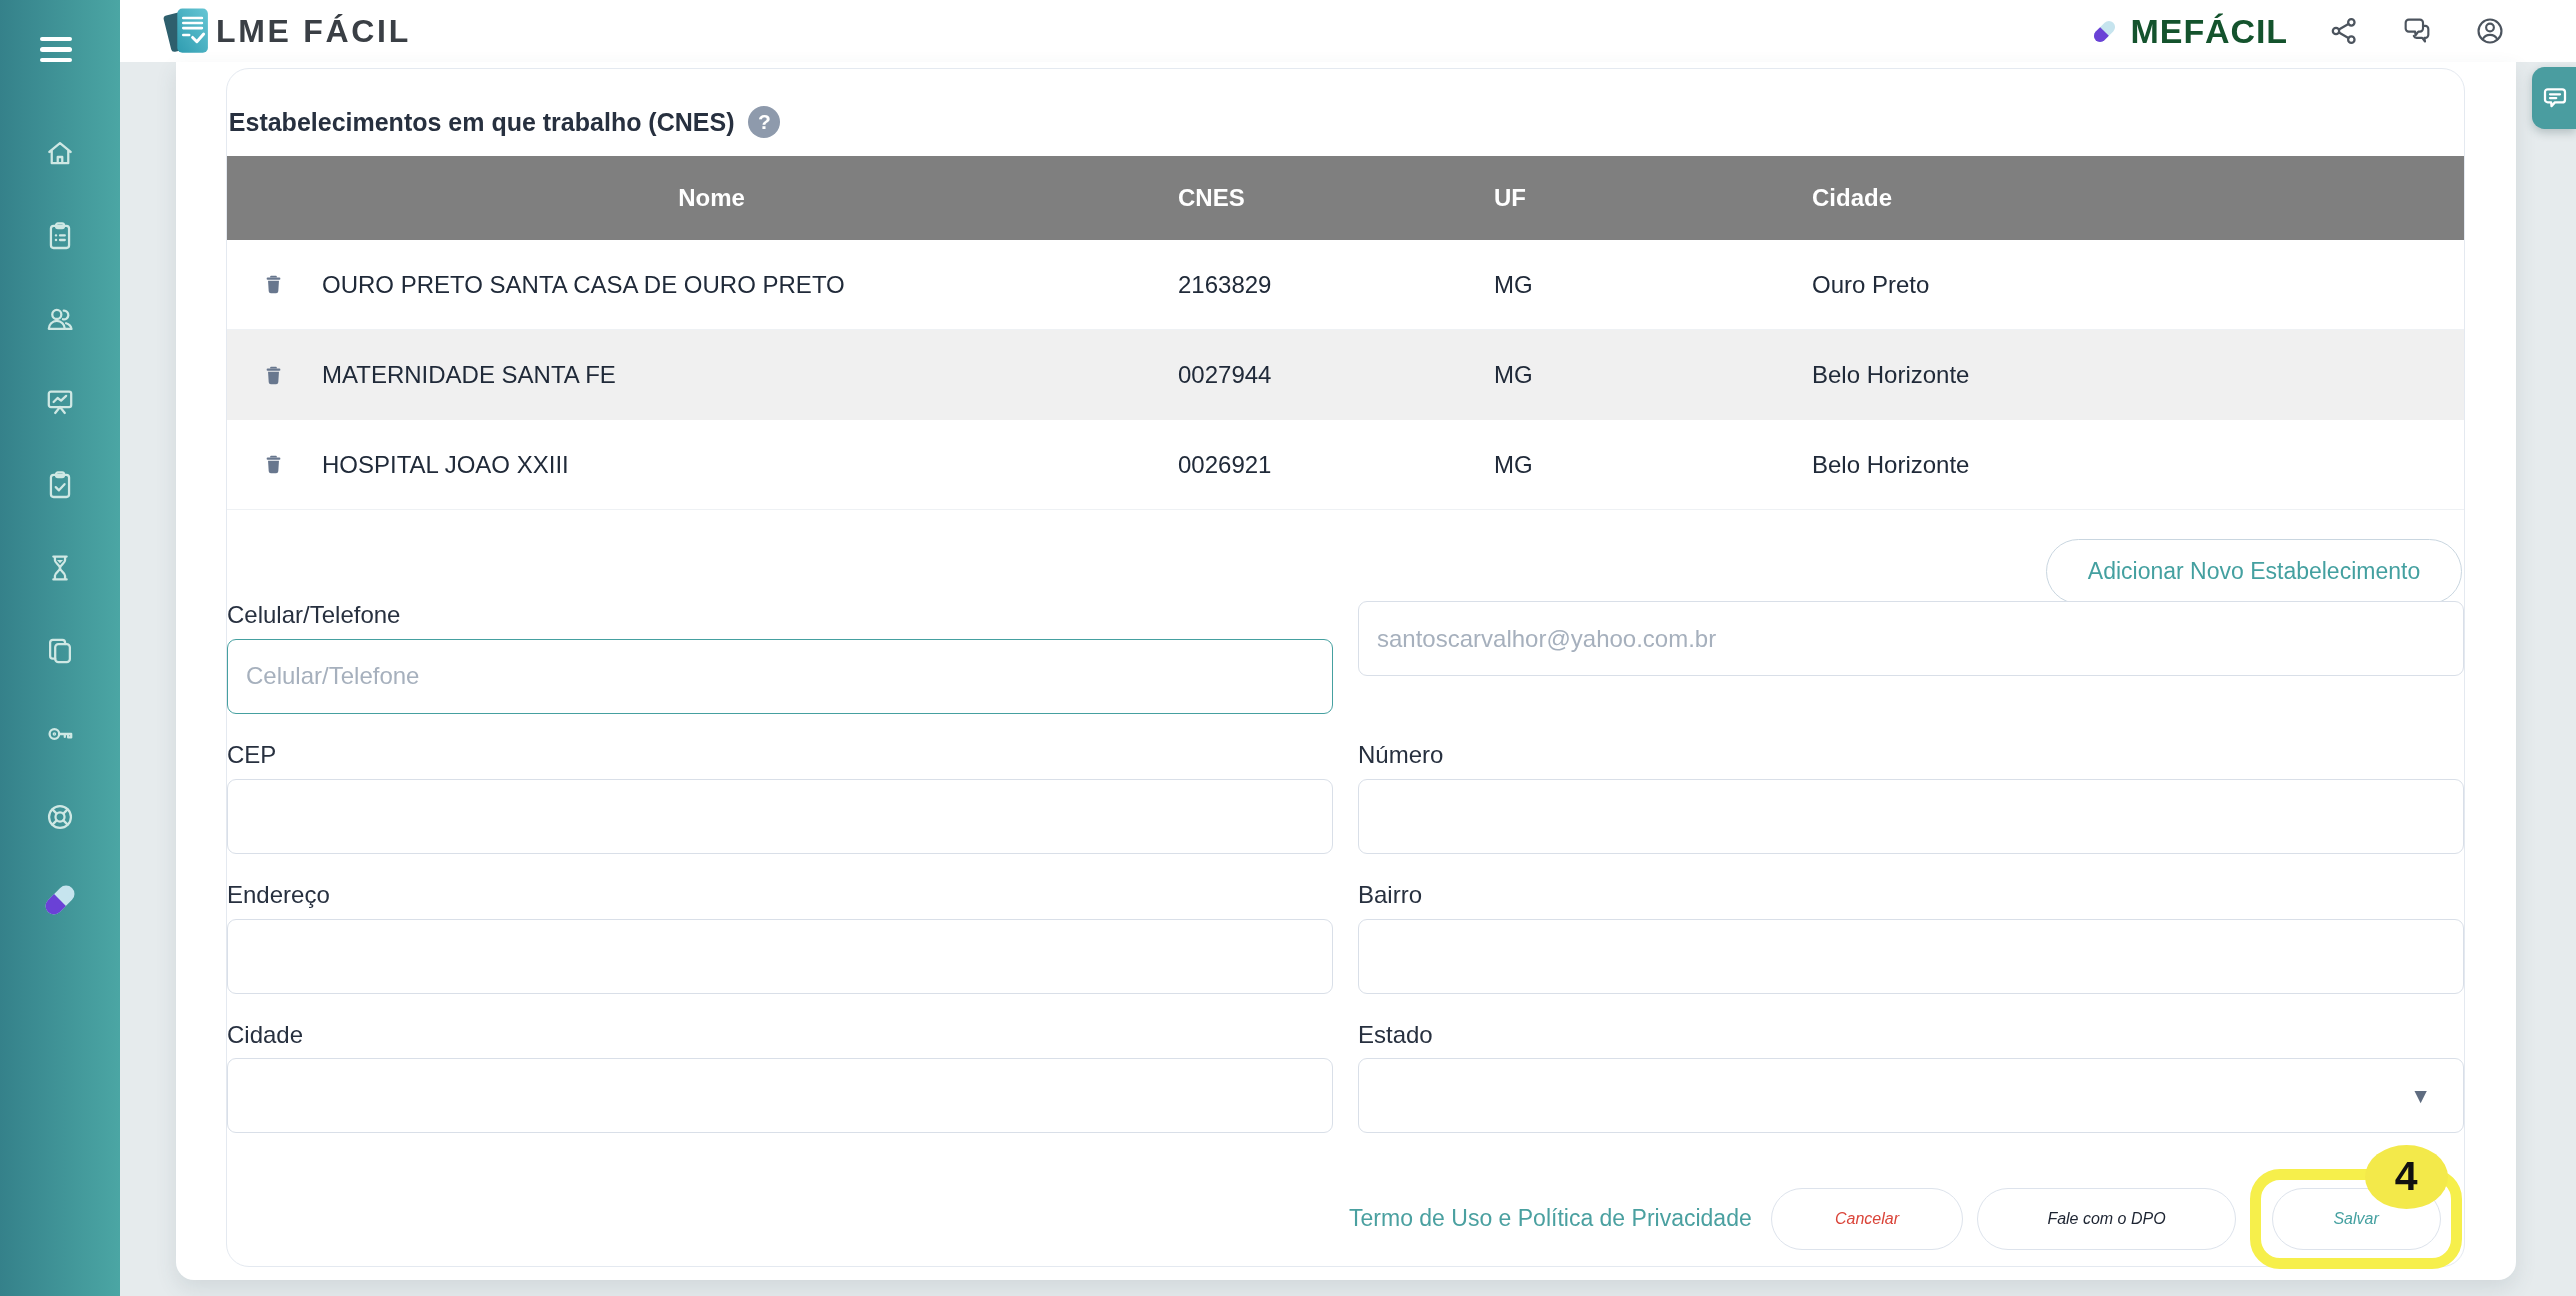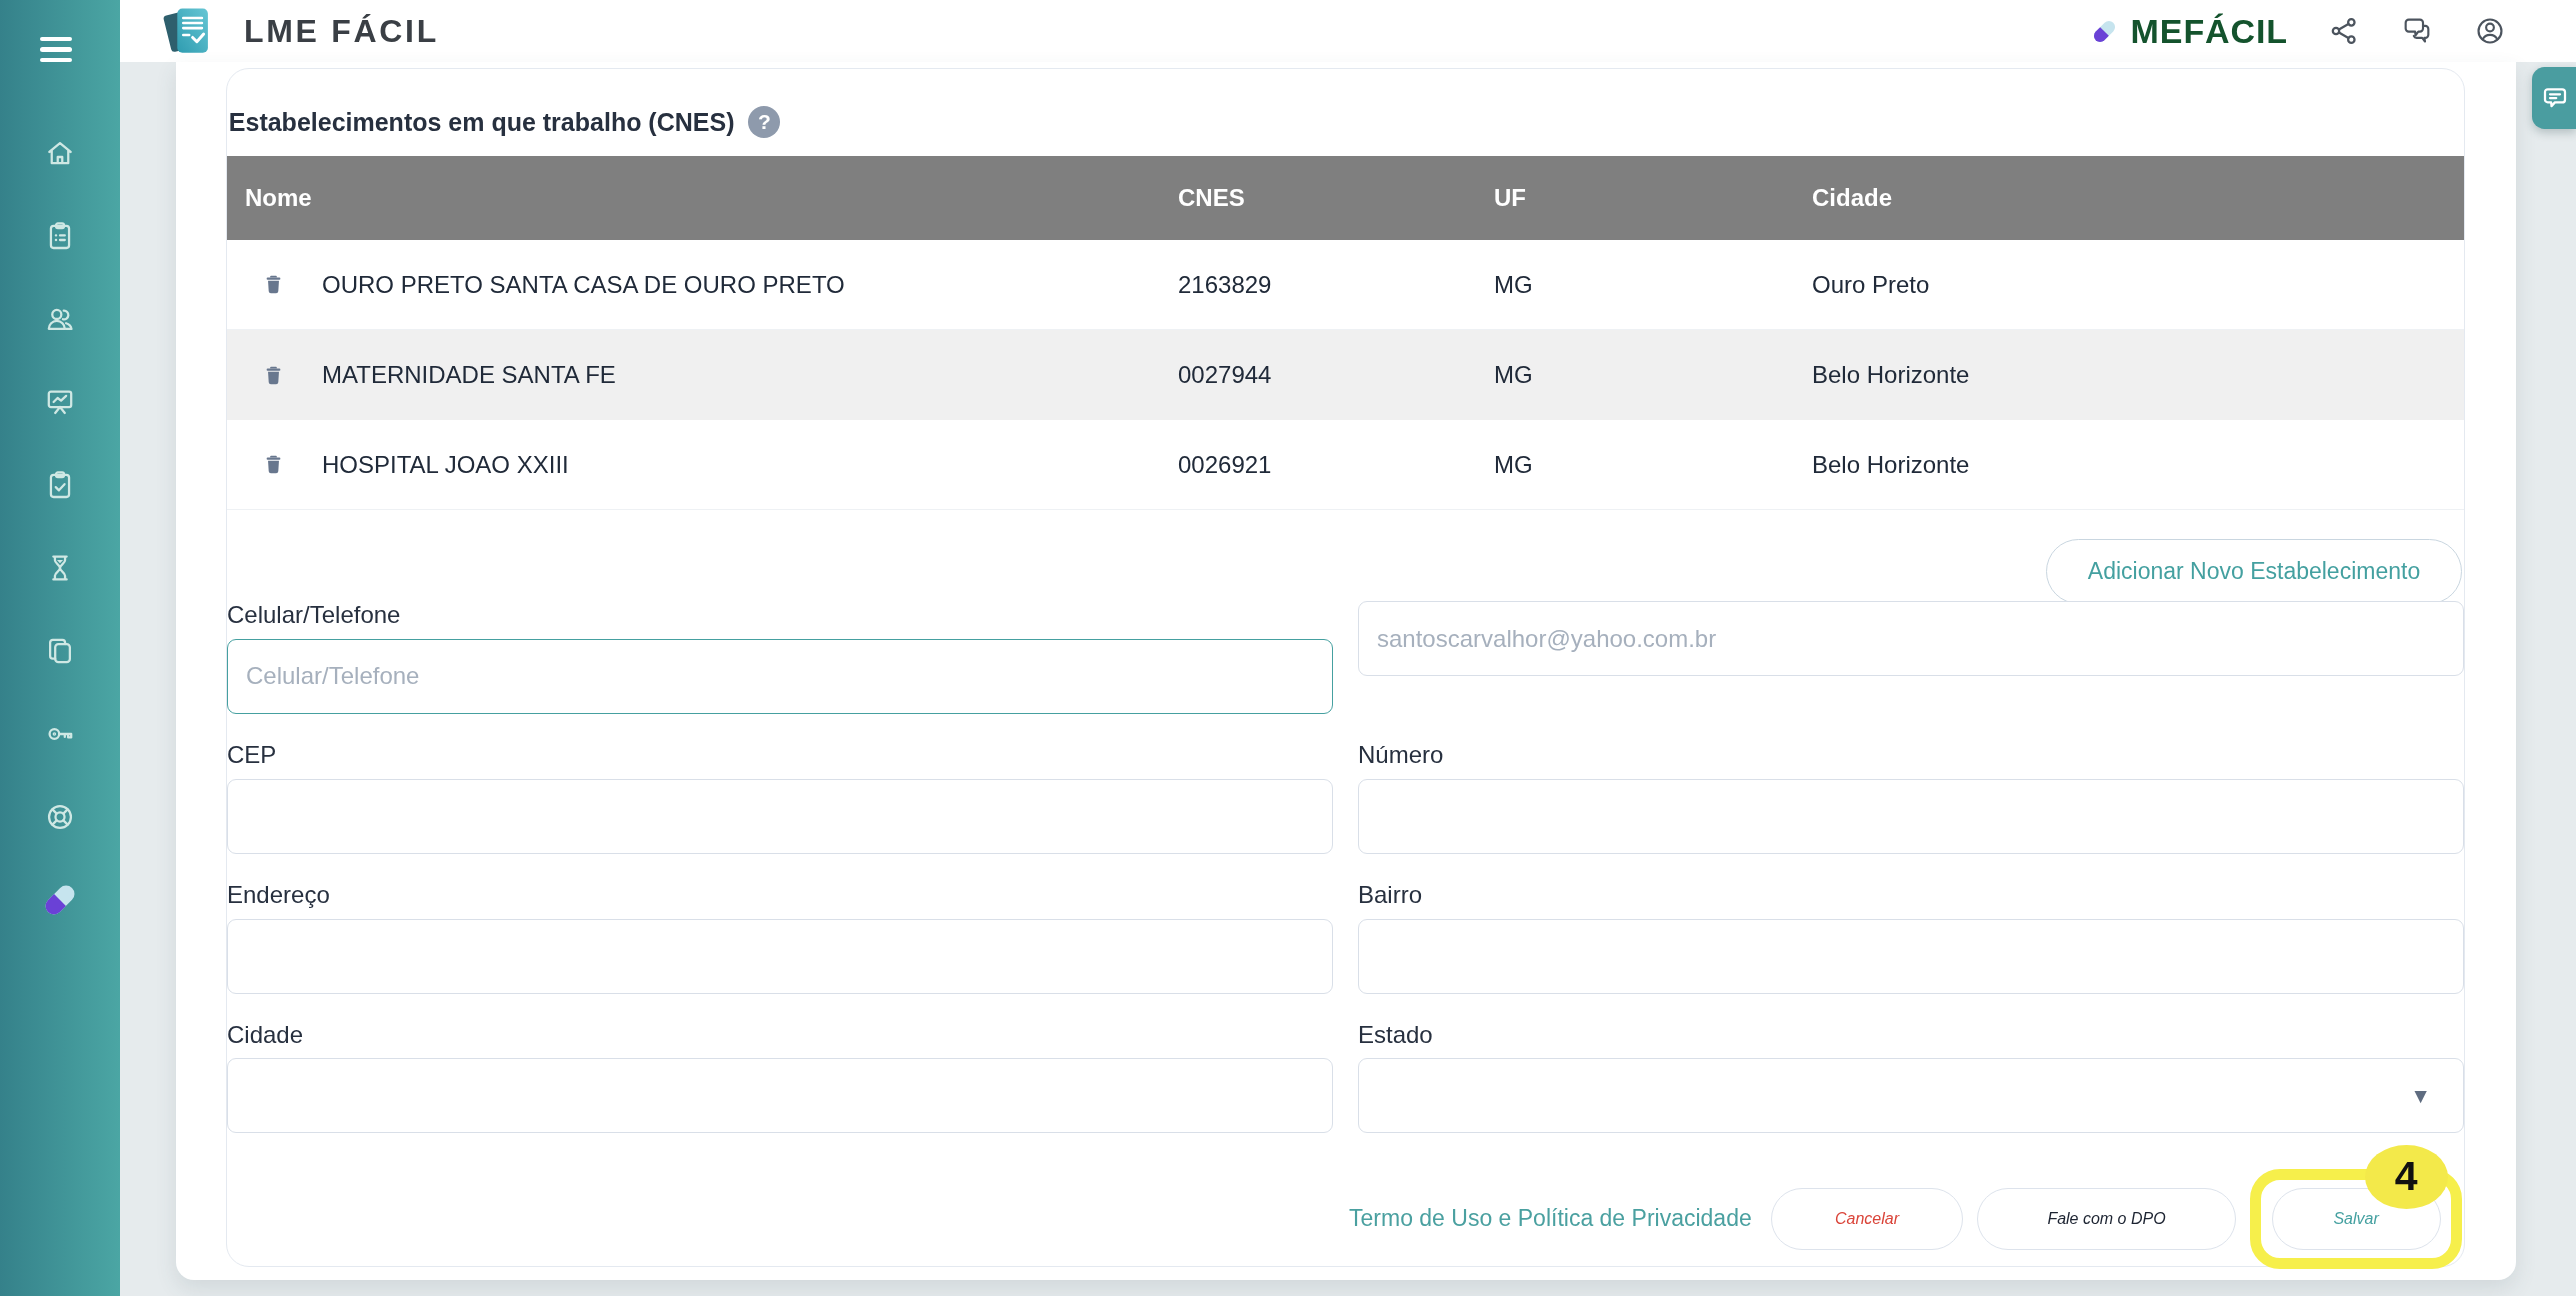--- a/index.html
+++ b/index.html
@@ -12,21 +12,21 @@
     background:linear-gradient(to right,#35818a,#4ba6a4); display:flex; flex-direction:column; align-items:center; }
   .burger { margin-top:32px; width:41px; height:35px; display:flex; flex-direction:column; justify-content:center; gap:6.2px; cursor:pointer; }
   .burger span { display:block; width:32px; height:4.4px; background:#fff; border-radius:2.7px; }
   .side-nav { margin-top:60px; display:flex; flex-direction:column; gap:32px; align-items:center; }
   .side-item { width:51px; height:51px; display:flex; align-items:center; justify-content:center; color:#cfe8e4; cursor:pointer; }
   .side-item svg { width:32px; height:32px; }
   .side-item.pill svg { width:48px; height:48px; }
 
   
   .header { position:absolute; left:120px; top:0; width:2456px; height:62px; background:#fff; display:flex; align-items:center; }
-  .logo-wrap { display:flex; align-items:center; gap:28px; margin-left:39px; }
+  .logo-wrap { display:flex; align-items:center; gap:0; margin-left:39px; }
   .logo-wrap svg { width:57px; height:51px; }
   .app-name { font-size:32px; font-weight:bold; letter-spacing:2.7px; color:#3a3f45; }
   .header-right { margin-left:auto; margin-right:69px; display:flex; align-items:center; gap:39px; }
   .brand { display:flex; align-items:center; gap:7px; }
   .brand svg { width:39px; height:35px; }
   .brand-name { font-size:34px; font-weight:bold; letter-spacing:0.9px; color:#14532d; }
   .hicon { width:34px; height:34px; color:#4c545e; display:flex; align-items:center; justify-content:center; cursor:pointer; }
   .hicon svg { width:32px; height:32px; }
 
   
@@ -42,21 +42,21 @@
 
   .title-row { position:absolute; top:37px; left:1.8px; display:flex; align-items:center; gap:14px; }
   .section-title { font-size:25px; font-weight:bold; color:#27303f; }
   .help-btn { width:32px; height:32px; border-radius:50%; background:#8e9aac; color:#fff; font-size:21px;
     font-weight:bold; display:flex; align-items:center; justify-content:center; cursor:pointer; }
 
   
   .table { position:absolute; top:87px; left:0; right:0; }
   .thead, .trow { display:grid; grid-template-columns:951px 316px 318px 1fr; align-items:center; }
   .thead { background:#7f7f7f; height:84px; color:#fff; font-weight:bold; font-size:24px; }
-  .thead .cell:first-child { padding-left:18px; }
+  .thead .cell:first-child { padding-left:18px;text-align:center; }
   .trow { height:90px; font-size:24px; color:#202a39; border-bottom:1.8px solid #eef1f4; background:#fff; }
   .trow.alt { background:#f0f0f0; border-bottom:none; }
   .name-cell { display:flex; align-items:center; gap:37px; padding-left:35px; }
   .trash { width:23px; height:27px; color:#68778e; background:none; border:none; cursor:pointer; display:flex; }
   .trash svg { width:23px; height:27px; }
 
   
   .add-btn { position:absolute; top:470px; right:1.8px; height:65px; padding:0 41px; background:#fff;
     border:0.9px solid #c9d6e0; border-radius:33px; color:#44a0a0; font-size:23px; cursor:pointer;
     font-family:inherit; display:flex; align-items:center; }

